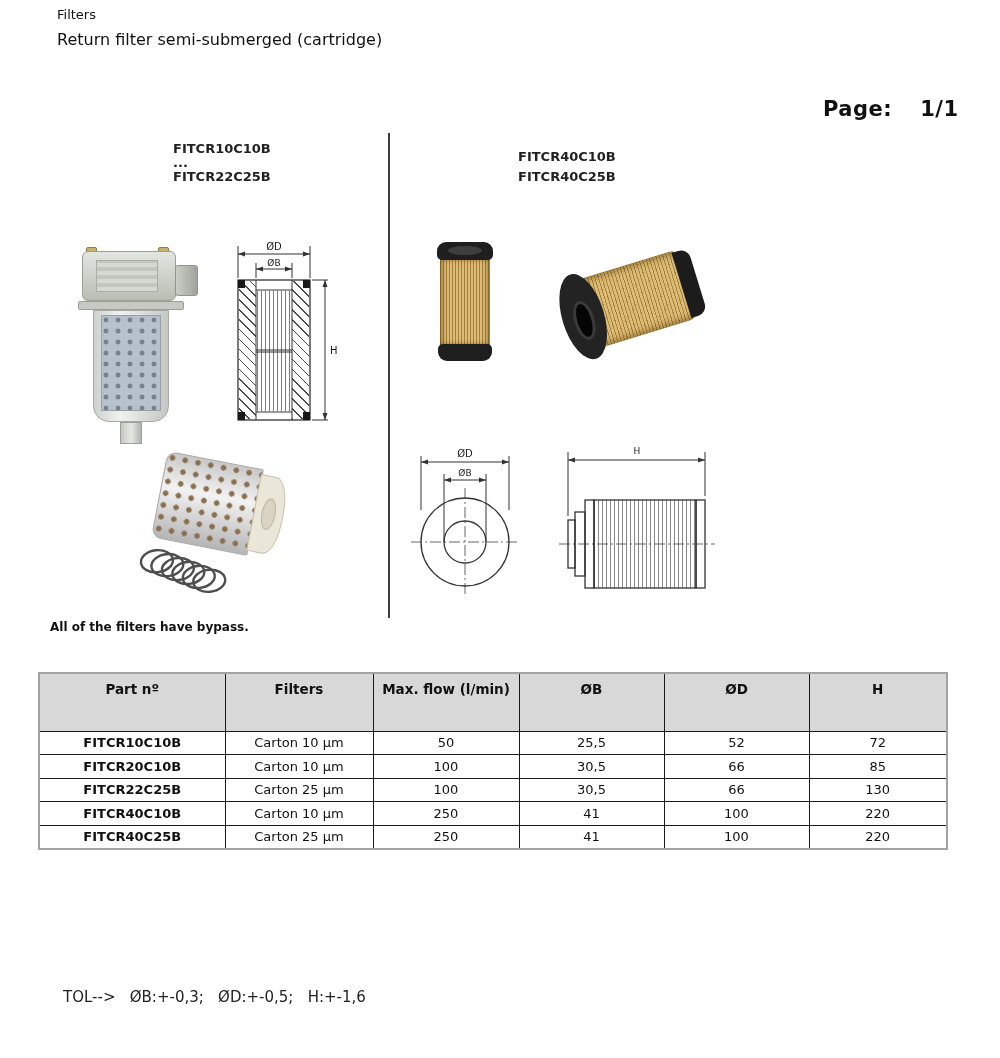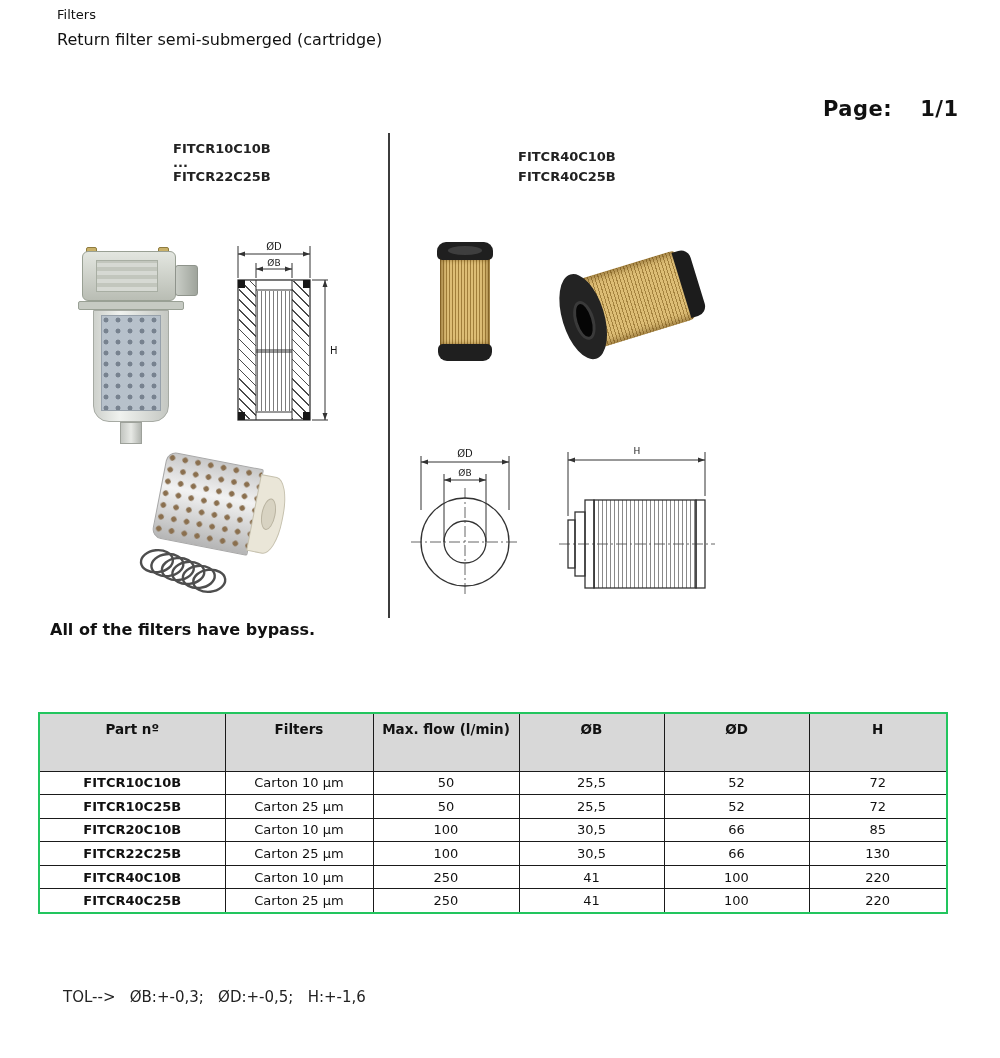--- a/index.html
+++ b/index.html
@@ -91,29 +91,29 @@
   .mc-body { left:0; top:0; width:98px; height:88px;
     background-color:#d8d8d8;
     background-image:radial-gradient(circle at 5px 5px,#8a6f4e 2.4px,rgba(0,0,0,0) 3.1px),linear-gradient(#c8c8c8,#f2f2f2 40%,#b5b5b5);
     background-size:13px 12px,100% 100%;
     border:1px solid #a8a8a8; border-radius:10px 2px 2px 10px; }
   .mc-cap  { left:96px; top:5px; width:30px; height:78px; background:#eae6d8; border:1px solid #c6c1ae; border-radius:0 46% 46% 0; }
   .mc-boss { left:104px; top:27px; width:14px; height:32px; border-radius:50%; background:#d8d3c2; border:1px solid #b9b3a0; }
   .spring { position:absolute; left:138px; top:540px; }
 
   
-  .note1 { position:absolute; left:50px; top:620px; font-size:16px; font-weight:bold; }
+  .note1 { position:absolute; left:50px; top:620px; font-size:12px; font-weight:bold; }
   .note2 { position:absolute; left:53px; top:643px; font-size:14px; }
   .note2 .lbl { font-weight:bold; }
   .note2 .val { margin-left:14px; }
   .tol { position:absolute; left:63px; top:988px; font-size:15px; white-space:pre; color:#222; }
 
   
-  table.spec { position:absolute; left:38px; top:712px; width:908px;
-    border-collapse:collapse; table-layout:fixed; border:2px solid #22c55e; }
+  table.spec { position:absolute; left:38px; top:672px; width:908px;
+    border-collapse:collapse; table-layout:fixed; border:2px solid #a3a3a3; }
   .spec col.c0 { width:186px; } .spec col.c1 { width:148px; } .spec col.c2 { width:146px; }
   .spec col.c3 { width:145px; } .spec col.c4 { width:145px; } .spec col.c5 { width:138px; }
   .spec th { height:58px; vertical-align:top; padding-top:7px; background:#d8d8d8;
     border:1px solid #1a1a1a; font-size:13.5px; font-weight:bold; text-align:center; }
   .spec td { height:23.6px; border:1px solid #1a1a1a; font-size:13px; text-align:center; padding:1px 2px; }
   .spec td.part { font-weight:bold; }
 </style>
 </head>
 <body>
 
@@ -294,28 +294,20 @@
     <tbody>
         <tr>
           <td class="part">FITCR10C10B</td>
           <td>Carton 10 µm</td>
           <td>50</td>
           <td>25,5</td>
           <td>52</td>
           <td>72</td>
         </tr>
         <tr>
-          <td class="part">FITCR10C25B</td>
-          <td>Carton 25 µm</td>
-          <td>50</td>
-          <td>25,5</td>
-          <td>52</td>
-          <td>72</td>
-        </tr>
-        <tr>
           <td class="part">FITCR20C10B</td>
           <td>Carton 10 µm</td>
           <td>100</td>
           <td>30,5</td>
           <td>66</td>
           <td>85</td>
         </tr>
         <tr>
           <td class="part">FITCR22C25B</td>
           <td>Carton 25 µm</td>

